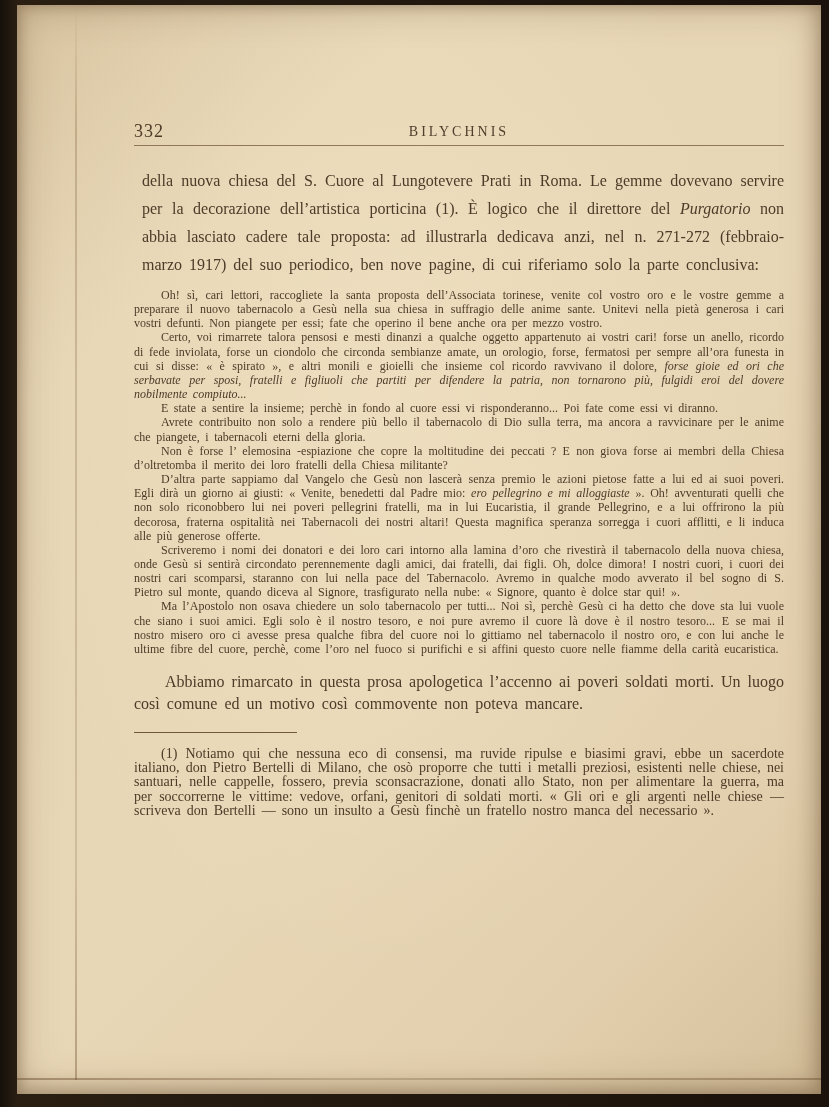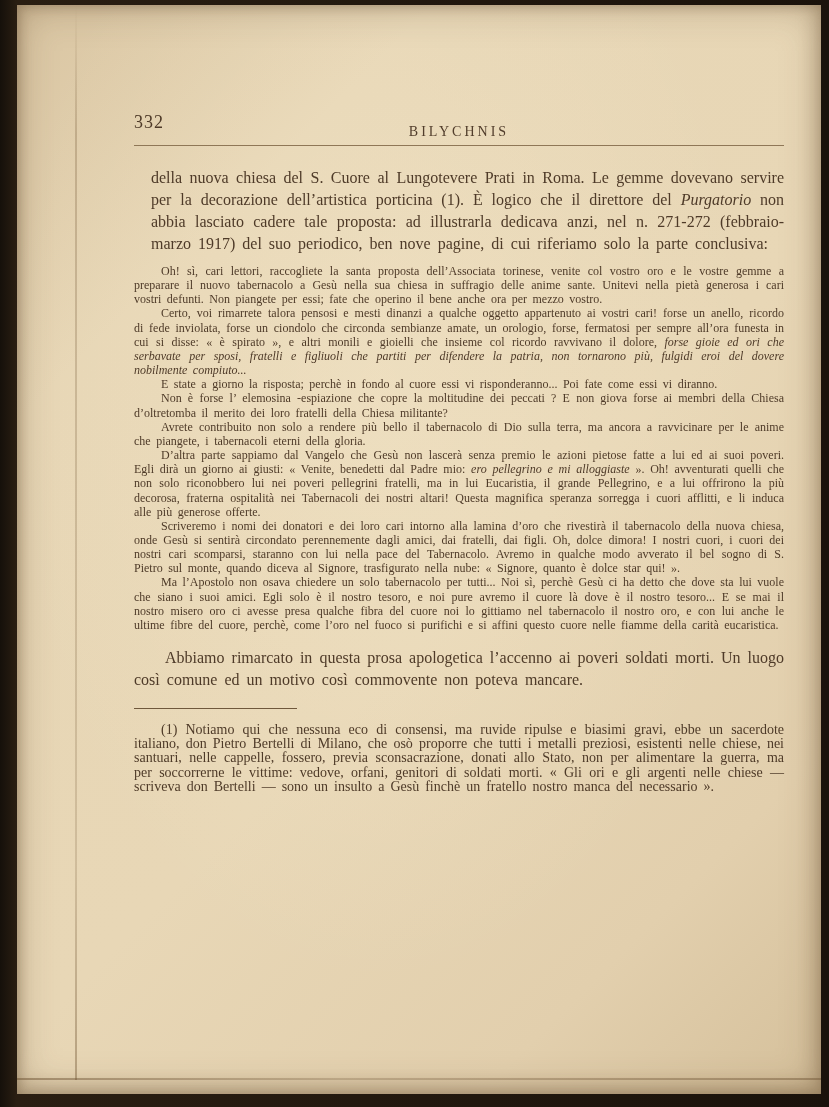--- a/index.html
+++ b/index.html
@@ -55,39 +55,39 @@
     color: #4e3a28;
   }
   .page-header {
     position: relative;
     height: 30px;
     border-bottom: 1px solid #8f7757;
   }
   .page-number {
     position: absolute;
     left: 0;
-    bottom: 12px;
+    bottom: 3px;
     font-size: 18px;
     letter-spacing: 1px;
   }
   .journal-title {
     position: absolute;
     left: 0;
     right: 0;
     bottom: 5px;
     text-align: center;
     font-size: 14px;
     font-weight: normal;
     letter-spacing: 3px;
     color: #513d2b;
   }
   .intro-paragraph {
-    margin: 21px 0 0 17px;
+    margin: 21px 0 0 8px;
     font-size: 16px;
-    line-height: 22px;
+    line-height: 28px;
     text-align: justify;
     word-spacing: 3px;
   }
   .quote-block {
     margin-top: 9px;
     font-size: 12px;
     line-height: 14.15px;
     text-align: justify;
     word-spacing: 2.5px;
   }
@@ -131,23 +131,23 @@
       <div class="page-header">
         <span class="page-number">332</span>
         <span class="journal-title">BILYCHNIS</span>
       </div>
 
       <p class="intro-paragraph"><span>della nuova chiesa del S. Cuore al Lungotevere Prati in Roma. Le gemme dovevano servire per la decorazione dell’artistica porticina (1). È logico che il direttore del </span><em>Purgatorio</em><span> non abbia lasciato cadere tale proposta: ad illustrarla dedicava anzi, nel n. 271-272 (febbraio-marzo 1917) del suo periodico, ben nove pagine, di cui riferiamo solo la parte conclusiva:</span></p>
 
       <div class="quote-block">
           <p class="q"><span>Oh! sì, cari lettori, raccogliete la santa proposta dell’Associata torinese, venite col vostro oro e le vostre gemme a preparare il nuovo tabernacolo a Gesù nella sua chiesa in suffragio delle anime sante. Unitevi nella pietà generosa i cari vostri defunti. Non piangete per essi; fate che operino il bene anche ora per mezzo vostro.</span></p>
           <p class="q"><span>Certo, voi rimarrete talora pensosi e mesti dinanzi a qualche oggetto appartenuto ai vostri cari! forse un anello, ricordo di fede inviolata, forse un ciondolo che circonda sembianze amate, un orologio, forse, fermatosi per sempre all’ora funesta in cui si disse: « è spirato », e altri monili e gioielli che insieme col ricordo ravvivano il dolore, </span><em>forse gioie ed ori che serbavate per sposi, fratelli e figliuoli che partiti per difendere la patria, non tornarono più, fulgidi eroi del dovere nobilmente compiuto...</em></p>
-          <p class="q"><span>E state a giorno la risposta; perchè in fondo al cuore essi vi risponderanno... Poi fate come essi vi diranno.</span></p>
+          <p class="q"><span>E state a sentire la insieme; perchè in fondo al cuore essi vi risponderanno... Poi fate come essi vi diranno.</span></p>
+          <p class="q"><span>Avrete contribuito non solo a rendere più bello il tabernacolo di Dio sulla terra, ma ancora a ravvicinare per le anime che piangete, i tabernacoli eterni della gloria.</span></p>
           <p class="q"><span>Non è forse l’ elemosina -espiazione che copre la moltitudine dei peccati ? E non giova forse ai membri della Chiesa d’oltretomba il merito dei loro fratelli della Chiesa militante?</span></p>
-          <p class="q"><span>Avrete contribuito non solo a rendere più bello il tabernacolo di Dio sulla terra, ma ancora a ravvicinare per le anime che piangete, i tabernacoli eterni della gloria.</span></p>
           <p class="q"><span>D’altra parte sappiamo dal Vangelo che Gesù non lascerà senza premio le azioni pietose fatte a lui ed ai suoi poveri. Egli dirà un giorno ai giusti: « Venite, benedetti dal Padre mio: </span><em>ero pellegrino e mi alloggiaste</em><span> ». Oh! avventurati quelli che non solo riconobbero lui nei poveri pellegrini fratelli, ma in lui Eucaristia, il grande Pellegrino, e a lui offrirono la più decorosa, fraterna ospitalità nei Tabernacoli dei nostri altari! Questa magnifica speranza sorregga i cuori afflitti, e li induca alle più generose offerte.</span></p>
           <p class="q"><span>Scriveremo i nomi dei donatori e dei loro cari intorno alla lamina d’oro che rivestirà il tabernacolo della nuova chiesa, onde Gesù si sentirà circondato perennemente dagli amici, dai fratelli, dai figli. Oh, dolce dimora! I nostri cuori, i cuori dei nostri cari scomparsi, staranno con lui nella pace del Tabernacolo. Avremo in qualche modo avverato il bel sogno di S. Pietro sul monte, quando diceva al Signore, trasfigurato nella nube: « Signore, quanto è dolce star qui! ».</span></p>
           <p class="q"><span>Ma l’Apostolo non osava chiedere un solo tabernacolo per tutti... Noi sì, perchè Gesù ci ha detto che dove sta lui vuole che siano i suoi amici. Egli solo è il nostro tesoro, e noi pure avremo il cuore là dove è il nostro tesoro... E se mai il nostro misero oro ci avesse presa qualche fibra del cuore noi lo gittiamo nel tabernacolo il nostro oro, e con lui anche le ultime fibre del cuore, perchè, come l’oro nel fuoco si purifichi e si affini questo cuore nelle fiamme della carità eucaristica.</span></p>
         </div>
 
       <p class="closing-paragraph"><span>Abbiamo rimarcato in questa prosa apologetica l’accenno ai poveri soldati morti. Un luogo così comune ed un motivo così commovente non poteva mancare.</span></p>
 
       <div class="footnote-rule"></div>
 
       <p class="footnote"><span>(1) Notiamo qui che nessuna eco di consensi, ma ruvide ripulse e biasimi gravi, ebbe un sacerdote italiano, don Pietro Bertelli di Milano, che osò proporre che tutti i metalli preziosi, esistenti nelle chiese, nei santuari, nelle cappelle, fossero, previa sconsacrazione, donati allo Stato, non per alimentare la guerra, ma per soccorrerne le vittime: vedove, orfani, genitori di soldati morti. « Gli ori e gli argenti nelle chiese — scriveva don Bertelli — sono un insulto a Gesù finchè un fratello nostro manca del necessario ».</span></p>

